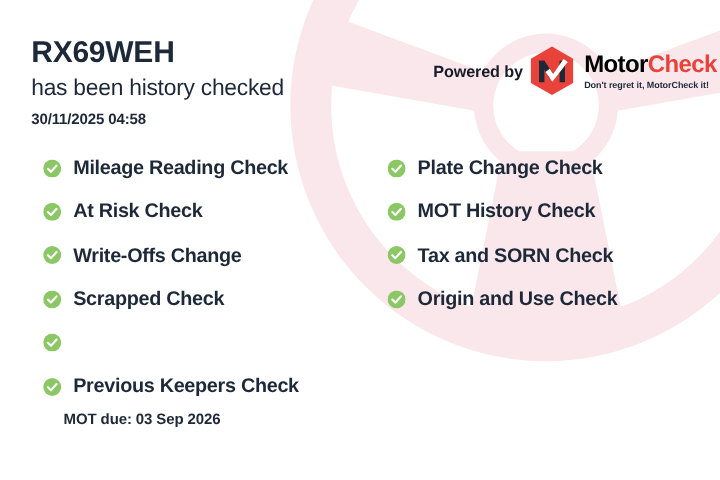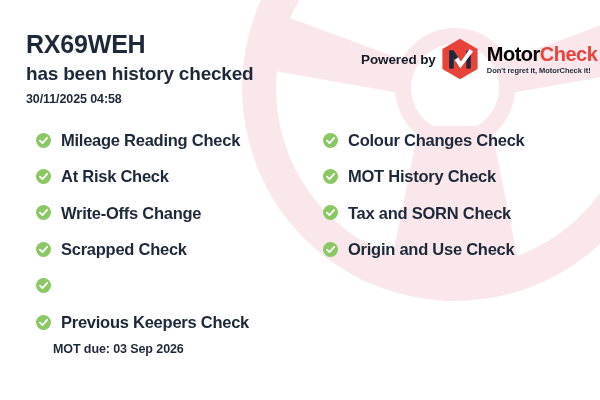--- a/index.html
+++ b/index.html
@@ -33,21 +33,21 @@
   .reg-plate{
     font-size:25px;
     font-weight:bold;
     color:#1d2838;
     letter-spacing:-0.2px;
     line-height:1.18;
     white-space:nowrap;
   }
   .headline{
     font-size:19px;
-    font-weight:bold;
+    font-weight:normal;
     color:#1d2838;
     letter-spacing:-0.2px;
     line-height:1.25;
     margin-top:2px;
     white-space:nowrap;
   }
   .timestamp{
     font-size:12.5px;
     font-weight:bold;
     color:#1d2838;
@@ -231,21 +231,21 @@
         <span class="check-label">Previous Keepers Check</span>
       </div>
     </div>
 
     <div class="col col-right">
       <div class="check-row">
         <svg class="check-icon" viewBox="0 0 16 16" xmlns="http://www.w3.org/2000/svg">
             <circle cx="8" cy="8" r="8" fill="#8cc765"></circle>
             <path d="M4.2 8.2 L6.9 10.8 L11.9 5.3" fill="none" stroke="#ffffff" stroke-width="1.9" stroke-linecap="round" stroke-linejoin="round"></path>
           </svg>
-        <span class="check-label">Colour Changes Check</span>
+        <span class="check-label">Plate Change Check</span>
       </div>
       <div class="check-row">
         <svg class="check-icon" viewBox="0 0 16 16" xmlns="http://www.w3.org/2000/svg">
             <circle cx="8" cy="8" r="8" fill="#8cc765"></circle>
             <path d="M4.2 8.2 L6.9 10.8 L11.9 5.3" fill="none" stroke="#ffffff" stroke-width="1.9" stroke-linecap="round" stroke-linejoin="round"></path>
           </svg>
         <span class="check-label">MOT History Check</span>
       </div>
       <div class="check-row">
         <svg class="check-icon" viewBox="0 0 16 16" xmlns="http://www.w3.org/2000/svg">

